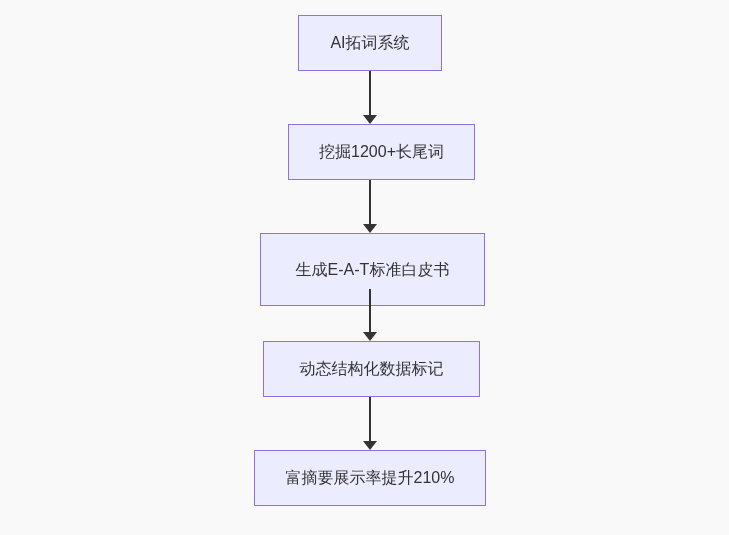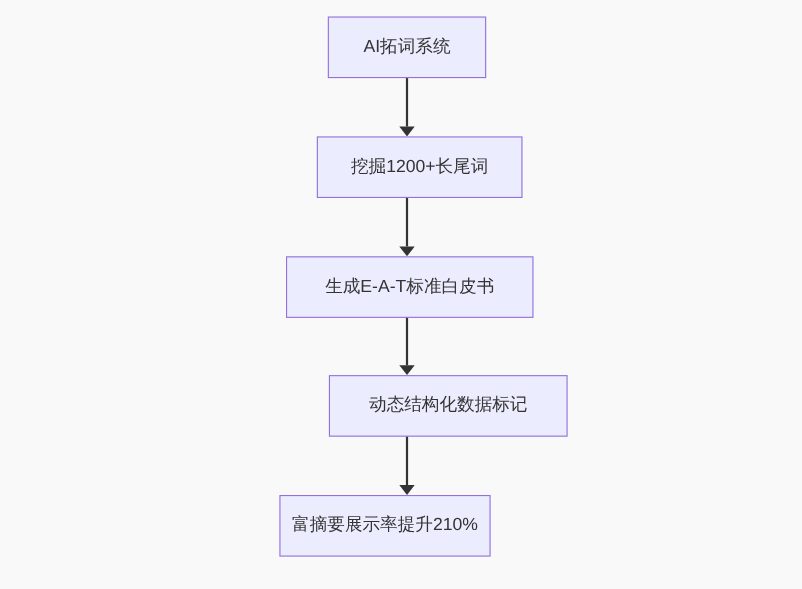--- a/index.html
+++ b/index.html
@@ -28,23 +28,23 @@
     color: var(--text);
     font-size: 16px;
     display: flex;
     align-items: center;
     justify-content: center;
     text-align: center;
     line-height: 1.2;
   }
   .n1 { left: 298px; top: 15px;  width: 144px; height: 56px; }
   .n2 { left: 288px; top: 124px; width: 187px; height: 56px; }
-  .n3 { left: 260px; top: 233px; width: 225px; height: 56px; }
-  .n4 { left: 263px; top: 341px; width: 217px; height: 56px; margin-left: 36px; }
-  .n5 { left: 254px; top: 450px; width: 192px; height: 56px; }
+  .n3 { left: 260px; top: 233px; width: 225px; height: 73px; }
+  .n4 { left: 263px; top: 341px; width: 217px; height: 56px; }
+  .n5 { left: 254px; top: 450px; width: 232px; height: 56px; }
 
   .edge-line {
     position: absolute;
     left: 369px;
     width: 2px;
     background: var(--arrow);
   }
   .edge-head {
     position: absolute;
     left: 363px;

